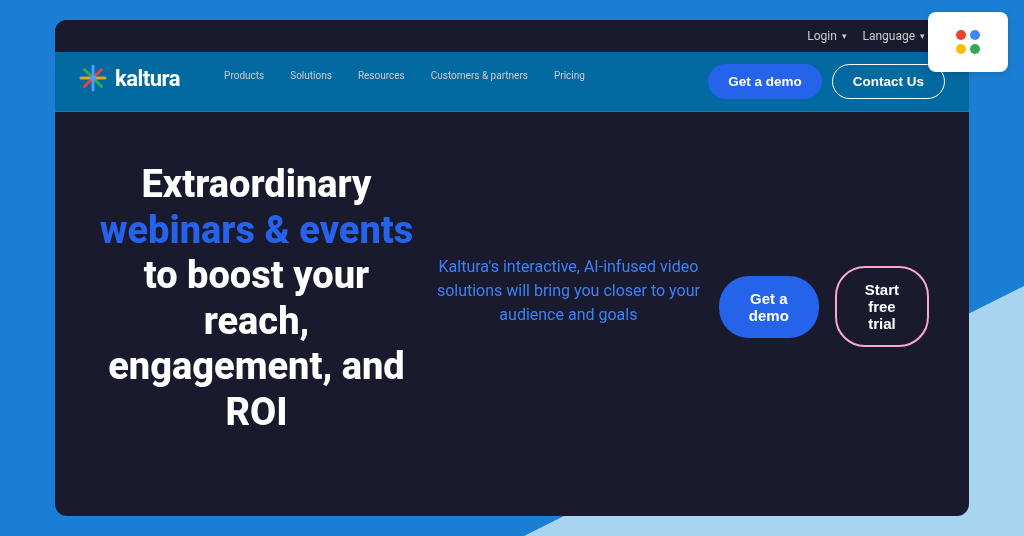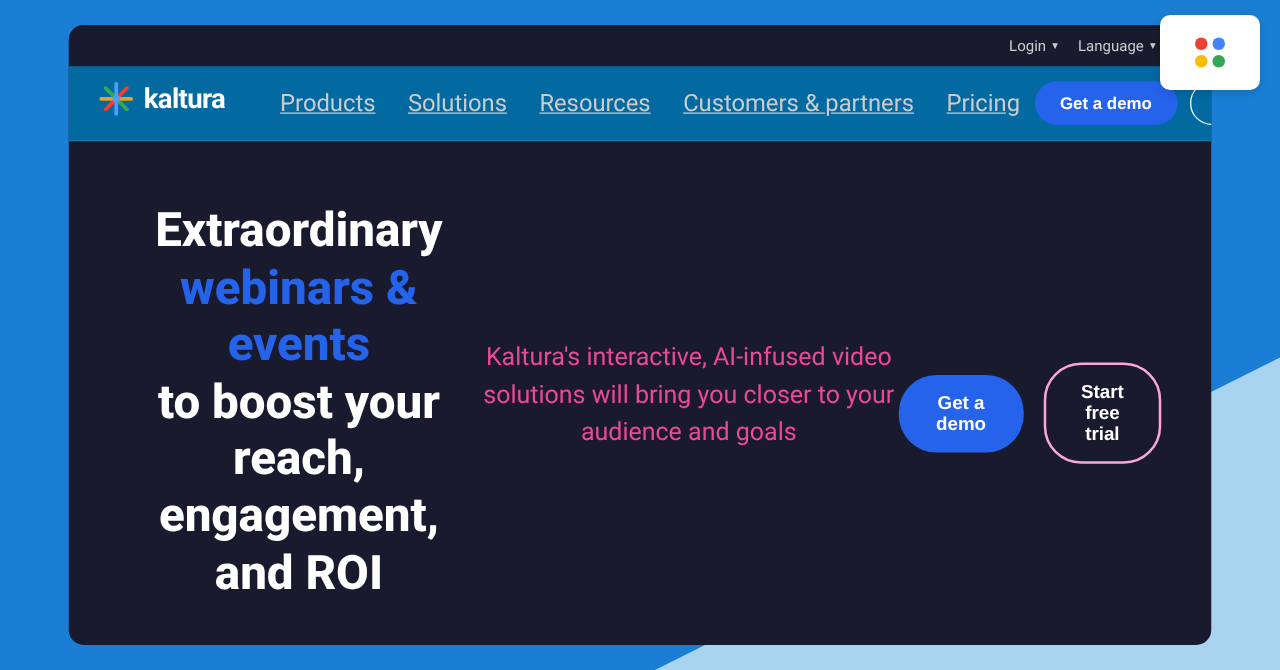--- a/index.html
+++ b/index.html
@@ -101,26 +101,25 @@
 
     .nav-links {
       display: flex;
       align-items: center;
       gap: 2px;
       flex: 1;
     }
 
     .nav-link {
       color: #cccccc;
-      font-size: 19px;
+      font-size: 10px;
       padding: 6px 12px;
       cursor: pointer;
       border-radius: 4px;
       white-space: nowrap;
-      text-decoration: underline;
     }
 
     .nav-actions {
       display: flex;
       align-items: center;
       gap: 10px;
     }
 
     .btn-demo {
       background: #2563eb;
@@ -166,22 +165,22 @@
 
     .hero-title-white {
       color: white;
     }
 
     .hero-title-blue {
       color: #2563eb;
     }
 
     .hero-subtitle {
-      color: #ec4899;
-      font-size: 20px;
+      color: #3b82f6;
+      font-size: 16px;
       margin-bottom: 32px;
       max-width: 500px;
       line-height: 1.5;
     }
 
     .hero-buttons {
       display: flex;
       gap: 16px;
       align-items: center;
     }

